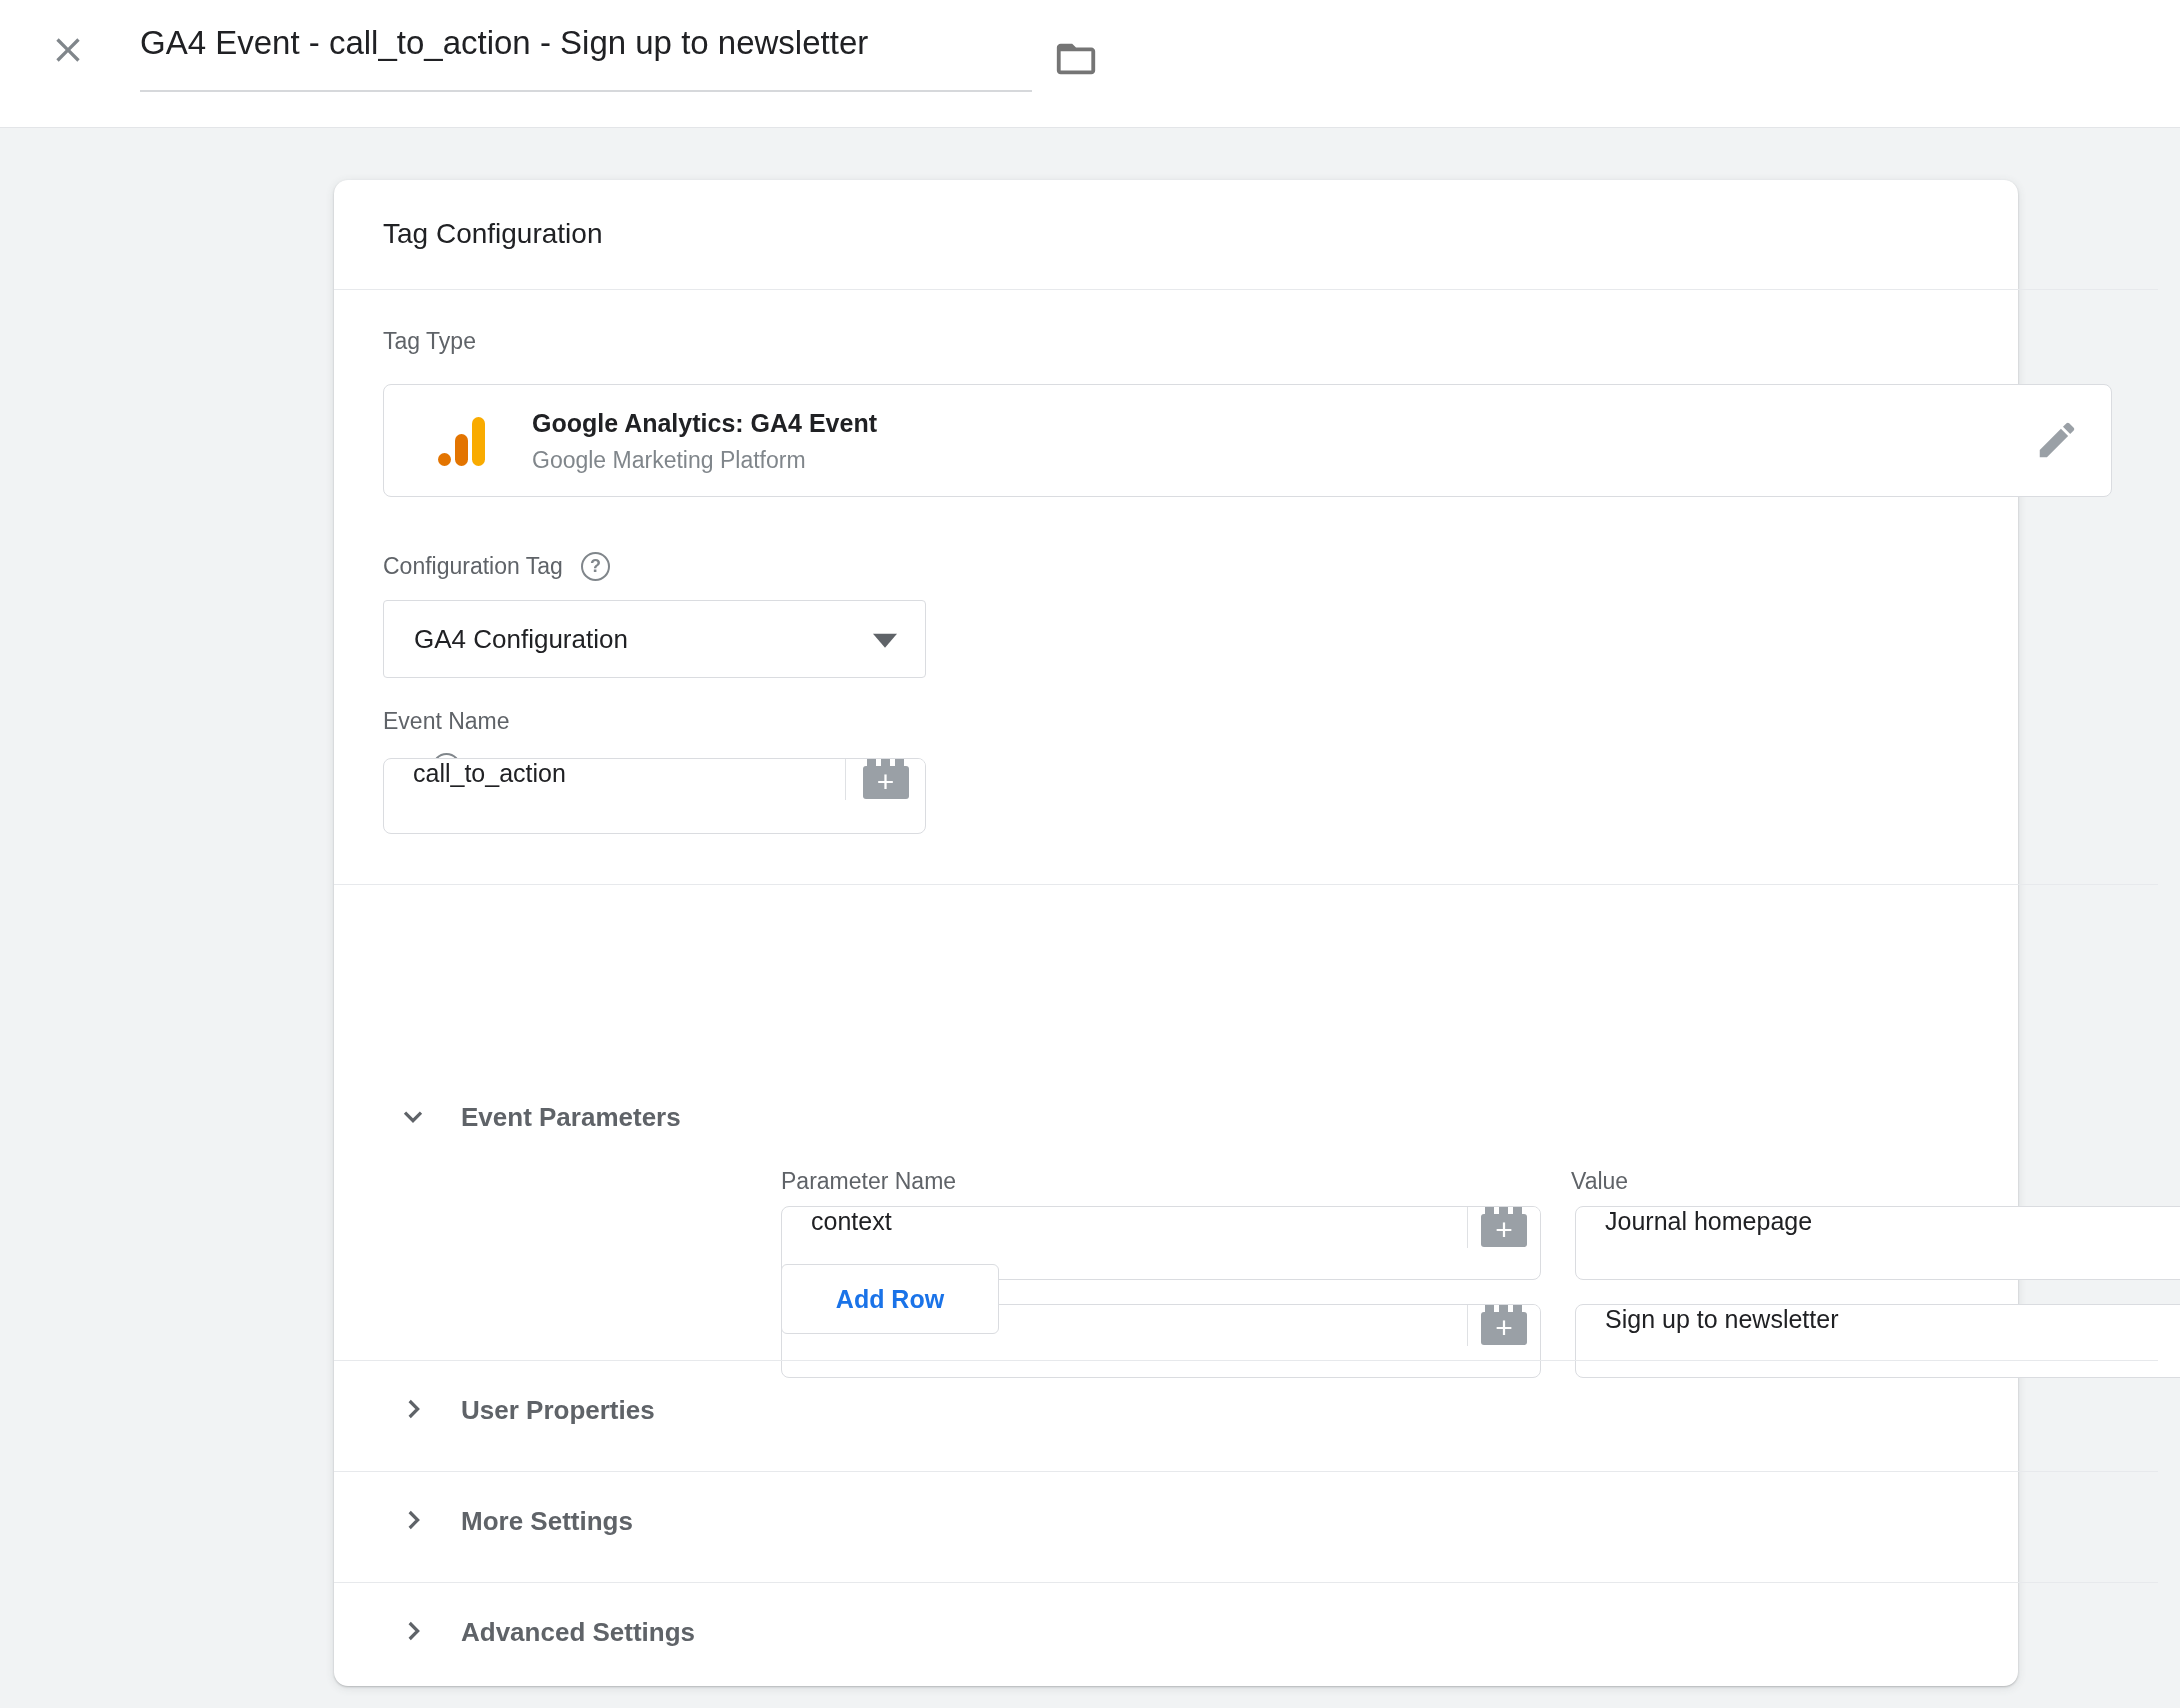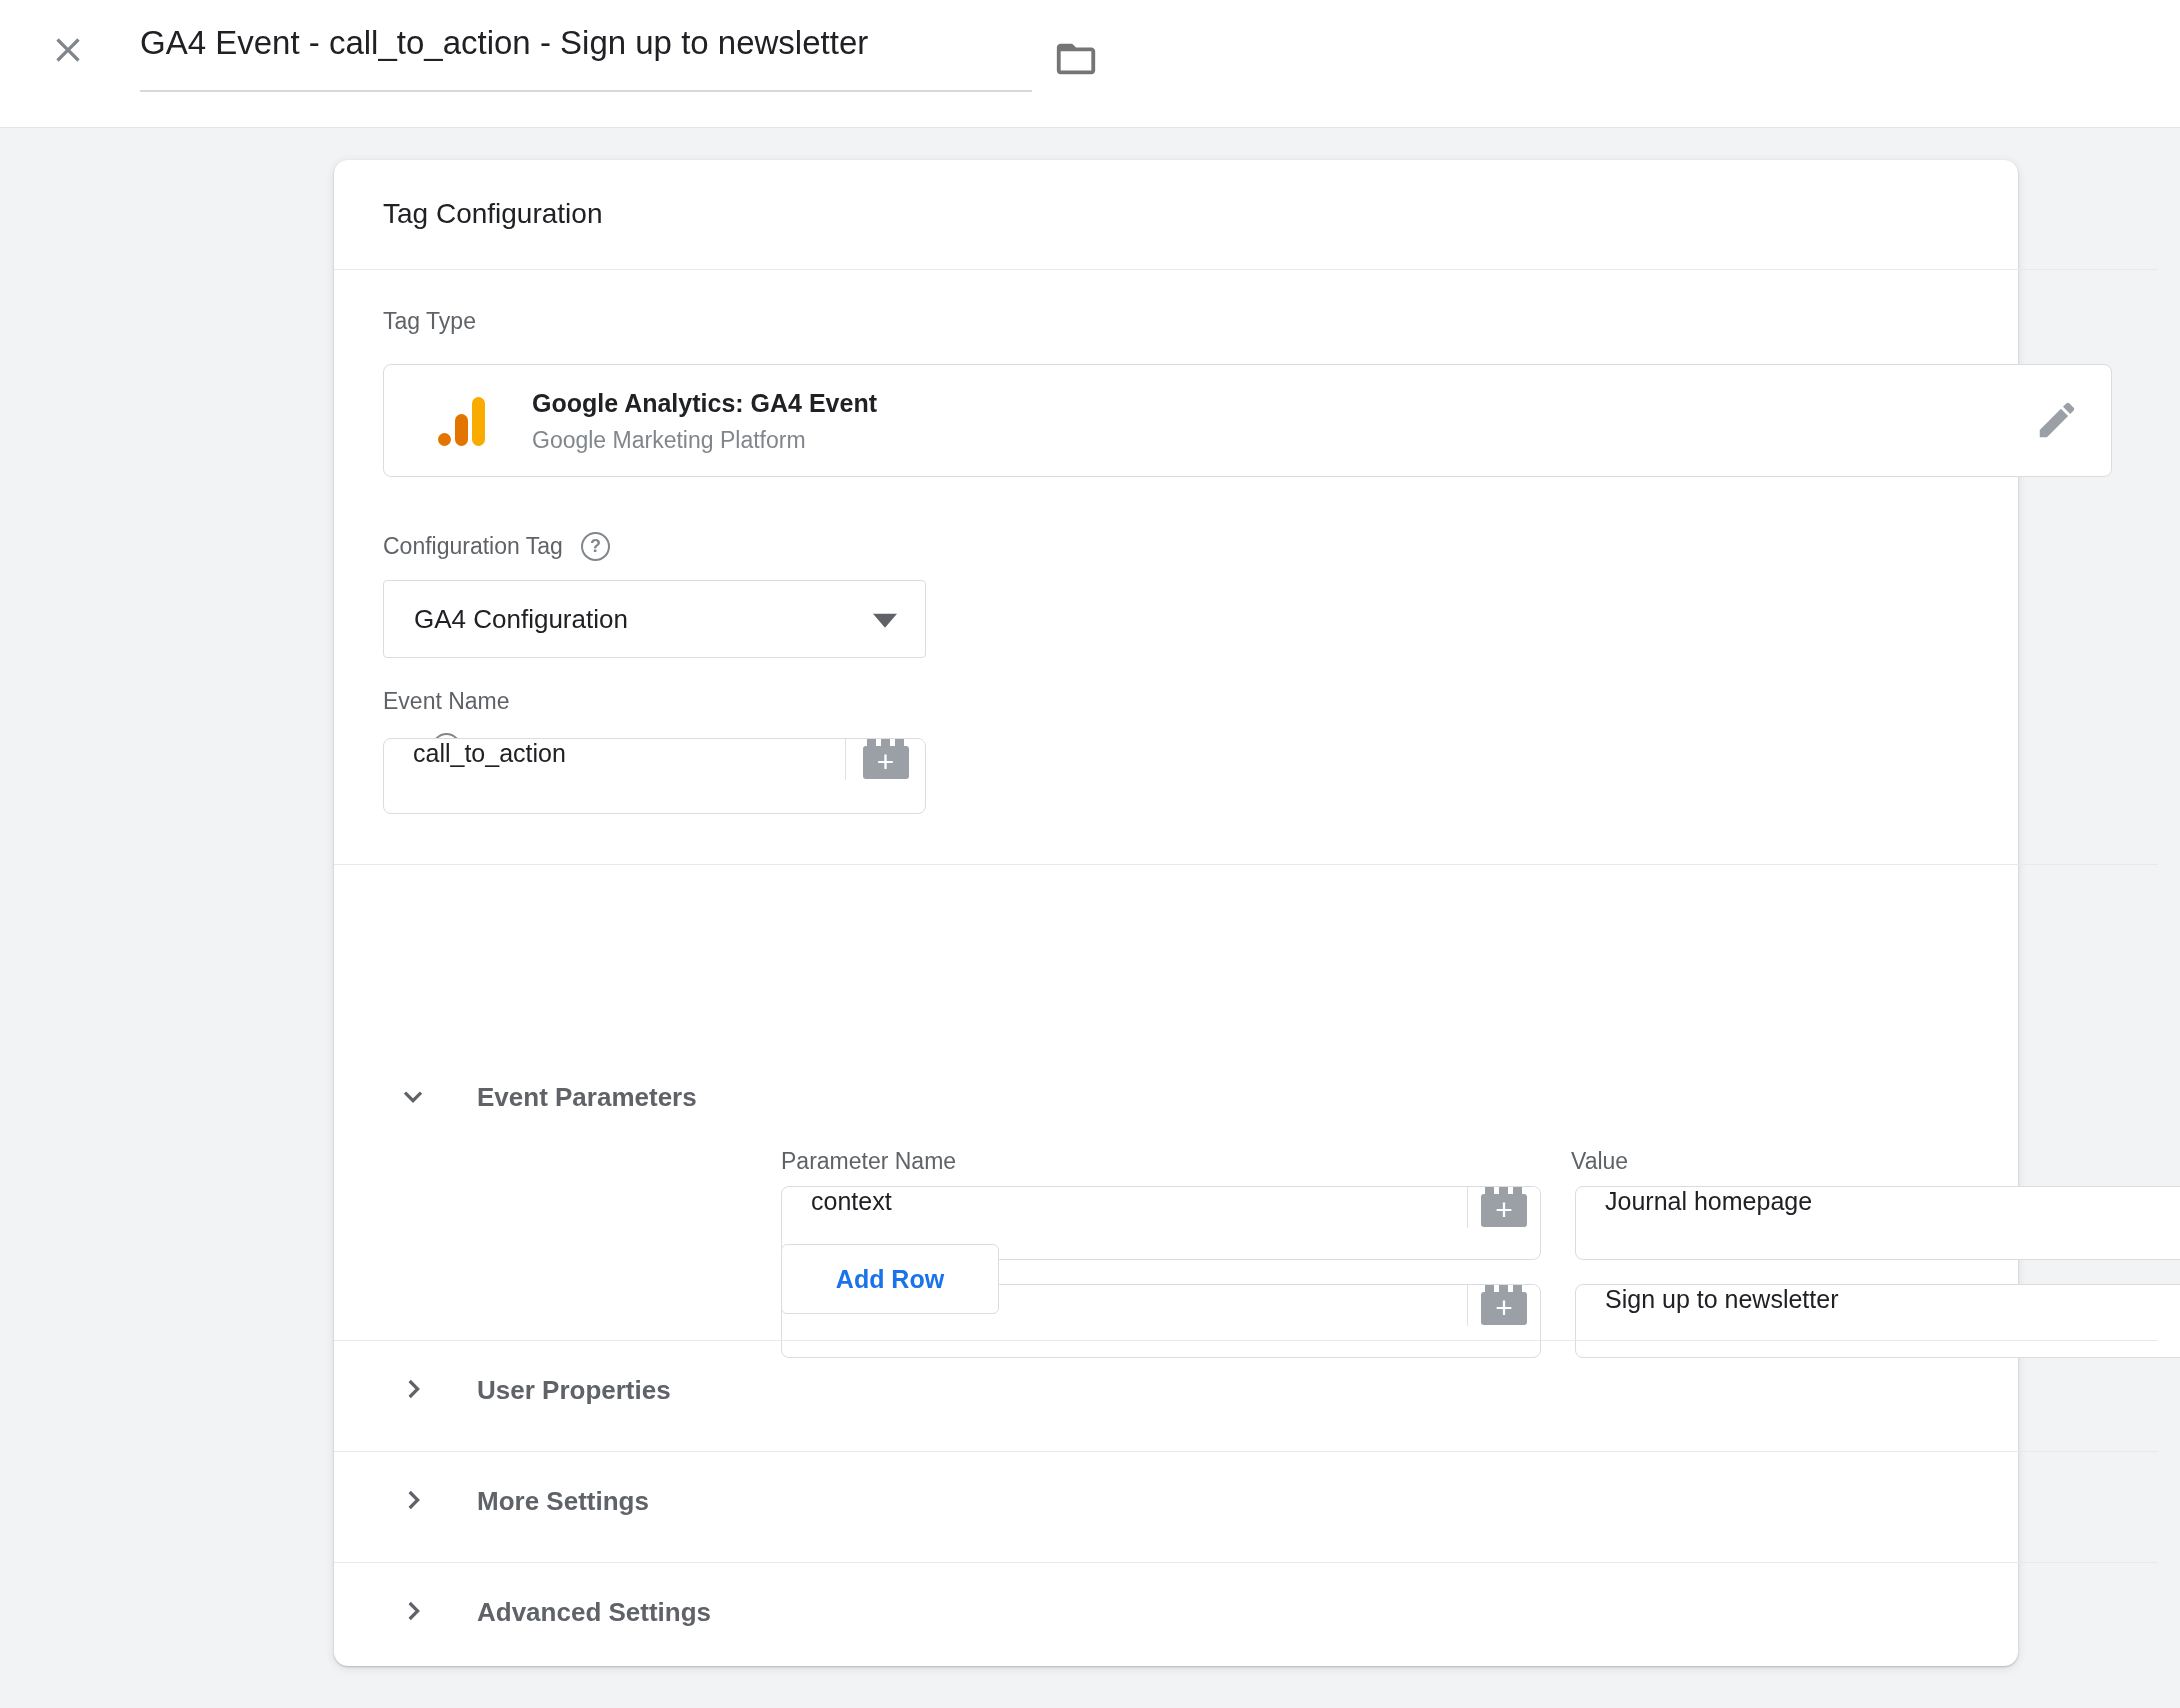--- a/index.html
+++ b/index.html
@@ -27,21 +27,21 @@
     background:transparent; padding:0 4px 22px 0;
     font-family:inherit; font-size:33px; color:#202124;
   }
   .folder-btn {
     position:absolute; left:1050px; top:34px; width:52px; height:52px;
     background:none; border:none; padding:0; cursor:pointer;
   }
 
   
   .card {
-    position:absolute; left:334px; top:160px; width:1684px; height:1506px;
+    position:absolute; left:334px; top:180px; width:1684px; height:1506px;
     background:#ffffff; border-radius:14px;
     box-shadow:0 1px 2px rgba(60,64,67,.28), 0 2px 10px rgba(60,64,67,.12);
   }
   .card-title {
     position:absolute; left:49px; top:38px;
     font-size:28px; color:#202124;
   }
   .hdiv { position:absolute; left:0; width:1824px; height:1px; background:#e7e9ec; }
   .d1 { top:109px; } .d2 { top:704px; } .d3 { top:1180px; }
   .d4 { top:1291px; } .d5 { top:1402px; }
@@ -107,21 +107,21 @@
     content:""; position:absolute; top:-7px; left:4px; width:9px; height:7px;
     background:#9aa0a6; box-shadow:14px 0 0 #9aa0a6, 28px 0 0 #9aa0a6;
   }
   .brick-plus { color:#ffffff; font-size:30px; font-weight:400; line-height:1; margin-top:-2px; }
 
   .ev-name-box { left:49px; top:578px; width:543px; height:76px; }
   .ev-name-box .brick-btn { width:80px; }
 
   
   .section-header {
-    position:absolute; display:flex; align-items:center; gap:48px;
+    position:absolute; display:flex; align-items:center; gap:32px;
     background:none; border:none; padding:0; cursor:pointer; font-family:inherit;
   }
   .section-header .sec-label { font-size:26px; font-weight:700; color:#5f6368; }
   .ep-header { left:63px; top:920px; }
   .sec-up { left:63px; top:1206px; height:48px; }
   .sec-ms { left:63px; top:1317px; height:48px; }
   .sec-as { left:63px; top:1428px; height:48px; }
 
   .col-label { position:absolute; top:988px; font-size:23px; color:#5f6368; }
   .col-name  { left:447px; }

